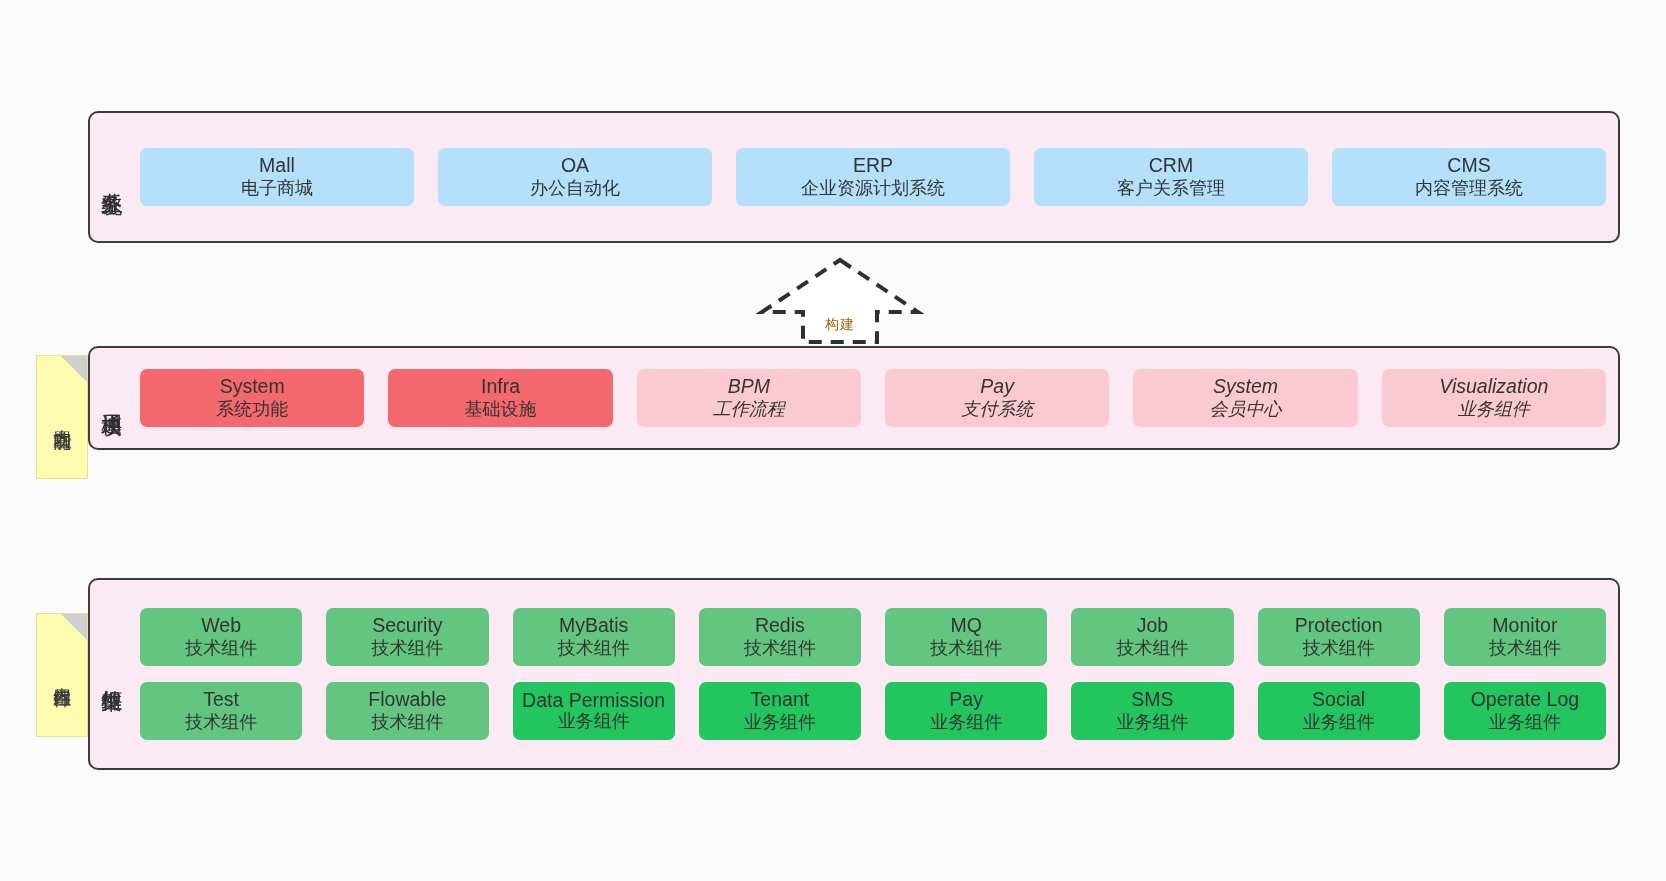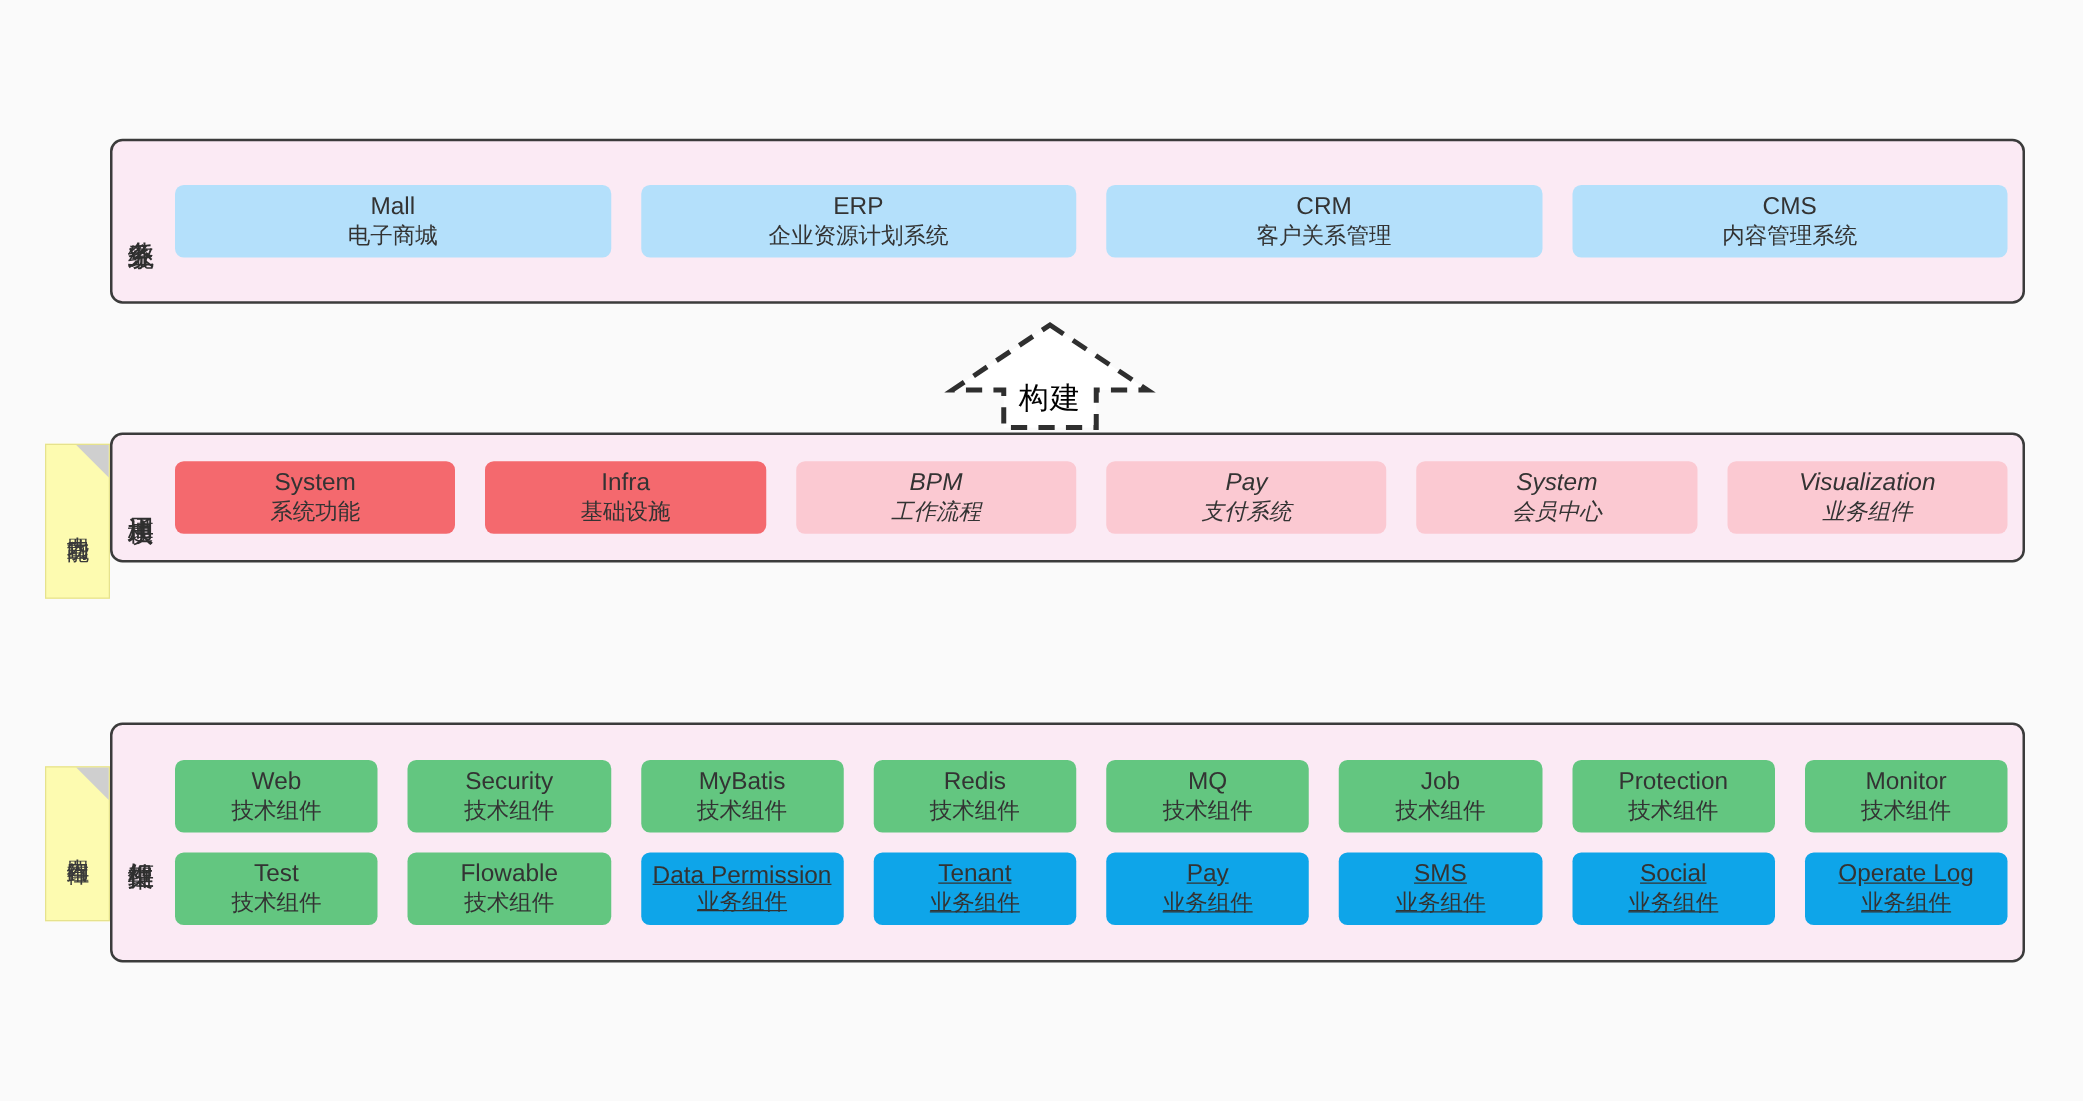--- a/index.html
+++ b/index.html
@@ -69,21 +69,21 @@
     padding: 6px 4px;
   }
   .card .t1 { font-size: 19.5px; }
   .card .t2 { font-size: 18px; }
   .card .t1.two-line { line-height: 1.15; }
 
   .c-blue        { background: #b4e0fb; }
   .c-red         { background: #f4696e; }
   .c-pink        { background: #fbc9d2; font-style: italic; }
   .c-green       { background: #63c680; }
-  .c-lightgreen  { background: #0ea5e9; text-decoration: underline; }
+  .c-lightgreen  { background: #22c55e; }
 
   
   .sticky {
     position: absolute;
     background: #fdfbb0;
     border: 1px solid #e6e28d;
     display: flex;
     align-items: center;
     justify-content: center;
     font-size: 18px;
@@ -107,37 +107,41 @@
     position: absolute;
     width: 170px;
     height: 96px;
   }
   .arrow-wrap svg { display: block; width: 170px; height: 96px; }
   .arrow-label {
     position: absolute;
     left: 0; right: 0;
     bottom: 14px;
     text-align: center;
-    font-size: 24px;
-    color: #000000;
+    font-size: 14px;
+    color: #a16207;
     letter-spacing: 1px;
   }
 </style>
 </head>
 <body>
 
 <div id="canvas">
 
   <div class="band" id="band-0" style="left:88px; top:111px; width:1532px; height:132px;">
     <div class="band-title">业务系统</div>
     <div class="band-body">
       <div class="band-row">
         <div class="card c-blue">
           <span class="t1">Mall</span>
           <span class="t2">电子商城</span>
+        </div>
+        <div class="card c-blue">
+          <span class="t1">OA</span>
+          <span class="t2">办公自动化</span>
         </div>
         <div class="card c-blue">
           <span class="t1">ERP</span>
           <span class="t2">企业资源计划系统</span>
         </div>
         <div class="card c-blue">
           <span class="t1">CRM</span>
           <span class="t2">客户关系管理</span>
         </div>
         <div class="card c-blue">

